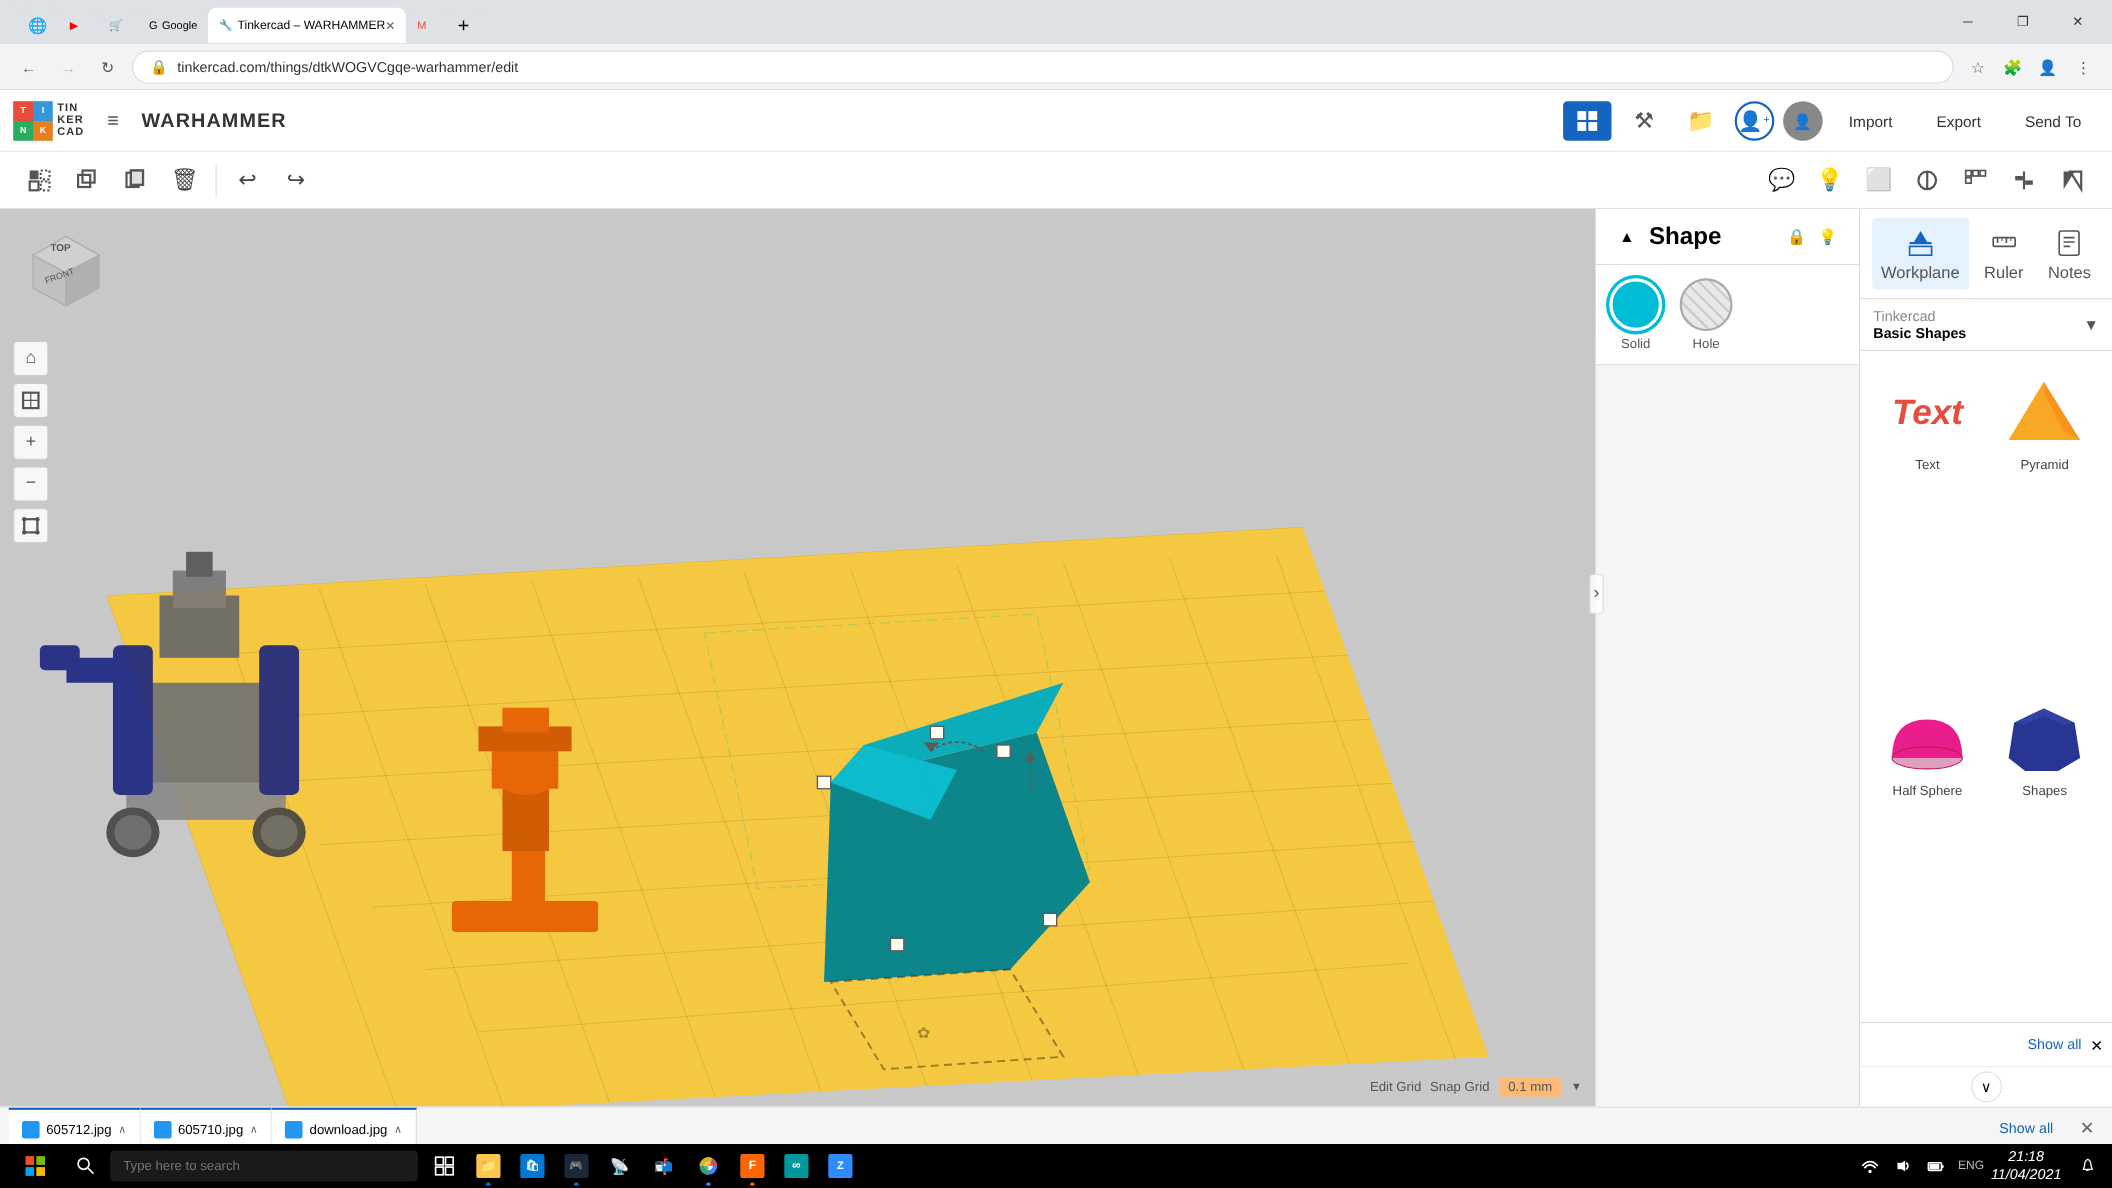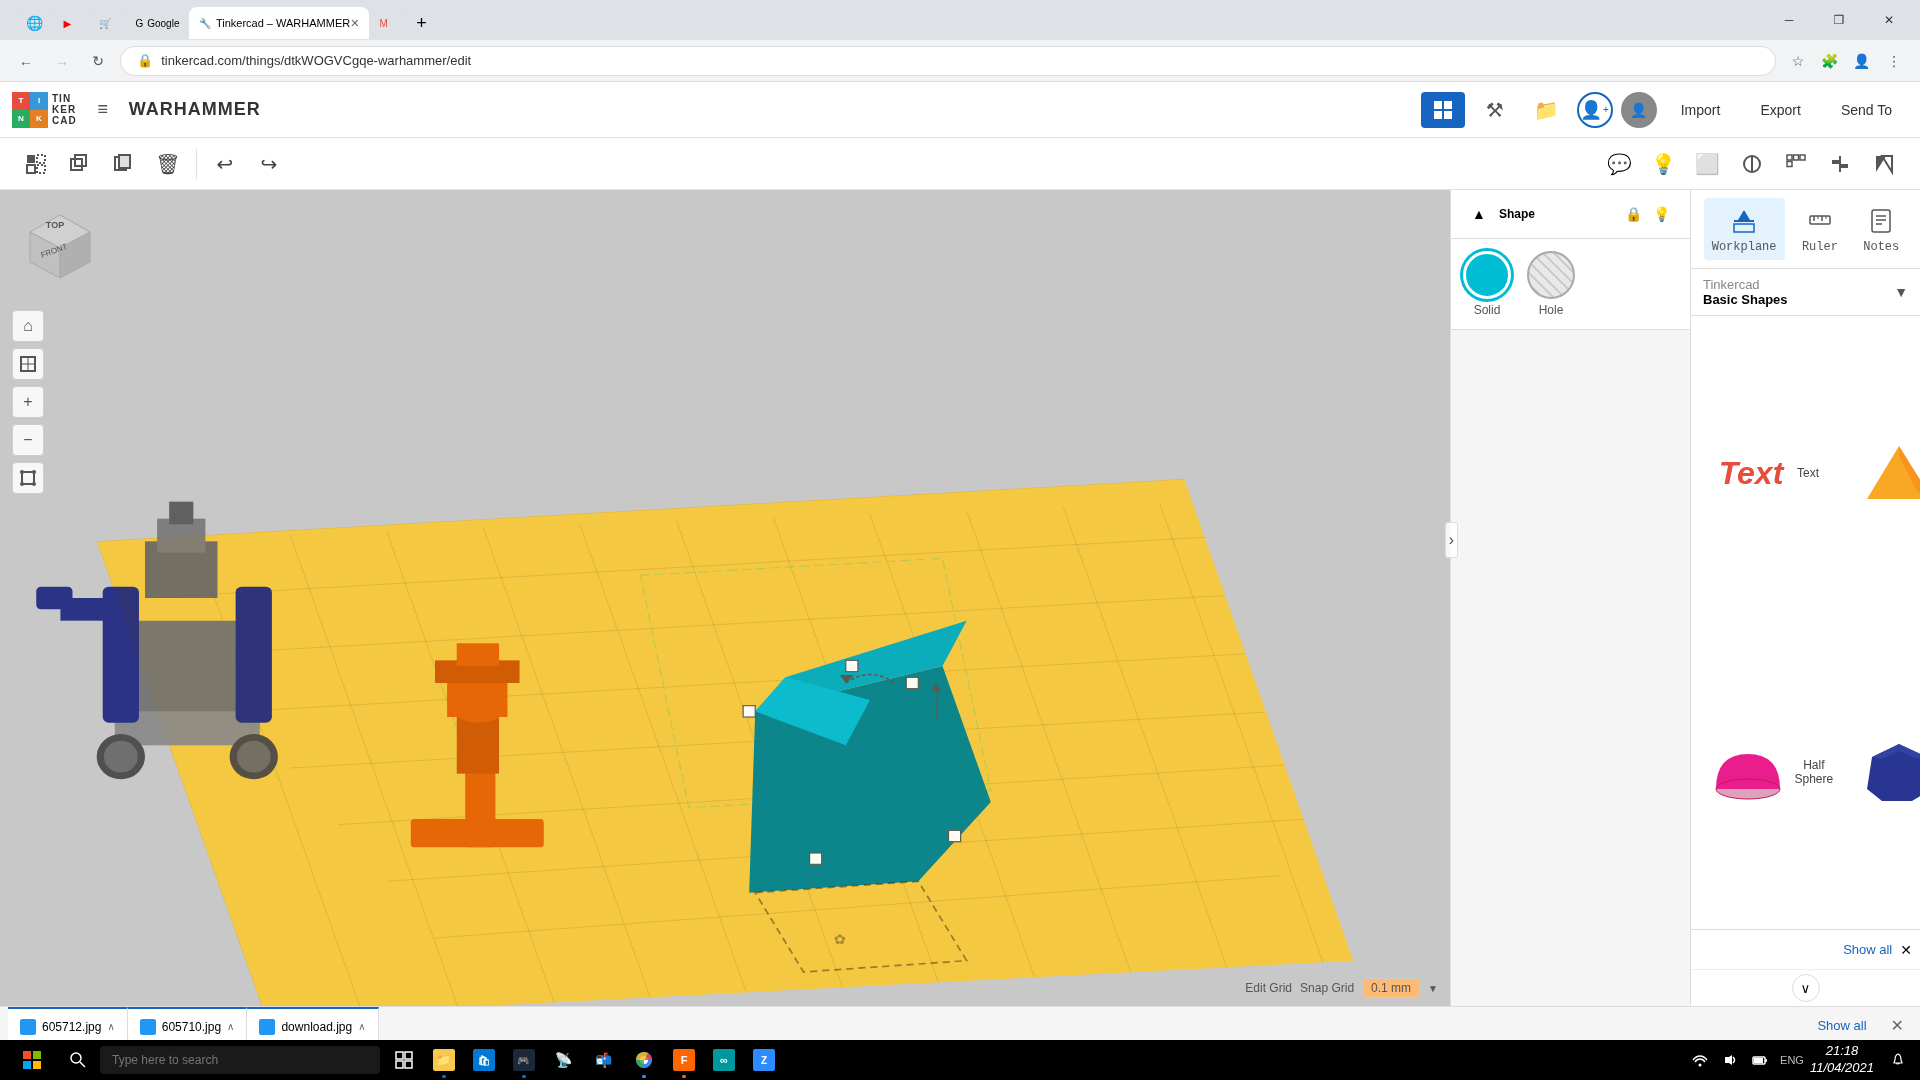--- a/index.html
+++ b/index.html
@@ -311,21 +311,21 @@
       align-items: center;
       gap: 8px;
     }
     .shape-toggle-btn {
       width: 24px; height: 24px;
       display: flex; align-items: center; justify-content: center;
       font-size: 14px;
       cursor: pointer;
     }
     .shape-title {
-      font-size: 12px;
+      font-size: 22px;
       font-weight: 600;
       flex: 1;
     }
     .shape-icons {
       display: flex; gap: 4px;
     }
     .shape-icon-btn {
       width: 24px; height: 24px;
       display: flex; align-items: center; justify-content: center;
       cursor: pointer; font-size: 14px; color: #666;
@@ -393,23 +393,22 @@
     }
     .rp-icon-btn.active {
       background: #e3f2fd;
     }
     .rp-icon {
       width: 32px; height: 32px;
       display: flex; align-items: center; justify-content: center;
       font-size: 22px;
     }
     .rp-label {
-      font-size: 12px;
+      font-size: 15px;
       color: #555;
-      font-family: Liberation Mono, monospace;
     }
 
     
     .library-dropdown {
       padding: 8px 12px;
       border-bottom: 1px solid #ddd;
       display: flex;
       align-items: center;
       gap: 4px;
     }
@@ -432,21 +431,21 @@
     .shapes-grid {
       display: grid;
       grid-template-columns: 1fr 1fr;
       gap: 8px;
       padding: 12px;
       overflow-y: auto;
       flex: 1;
     }
     .shape-item {
       display: flex;
-      flex-direction: row;
+      flex-direction: column;
       align-items: center;
       gap: 6px;
       cursor: pointer;
       padding: 8px;
       border-radius: 4px;
     }
     .shape-preview {
       width: 80px; height: 70px;
       display: flex;
       align-items: center;

